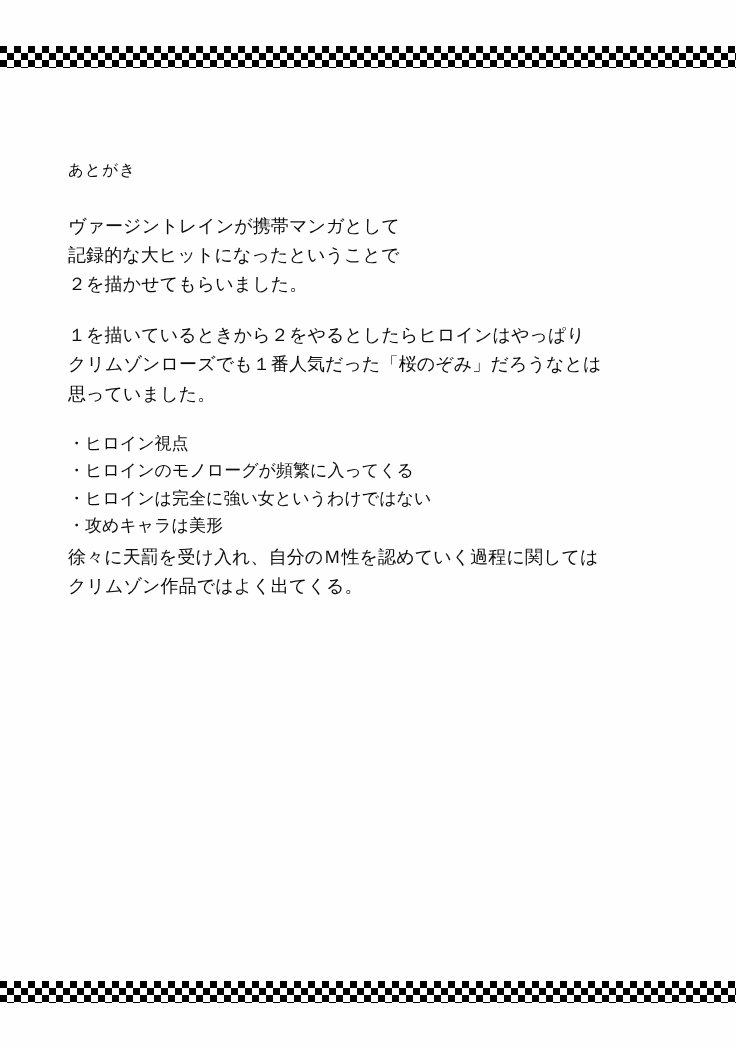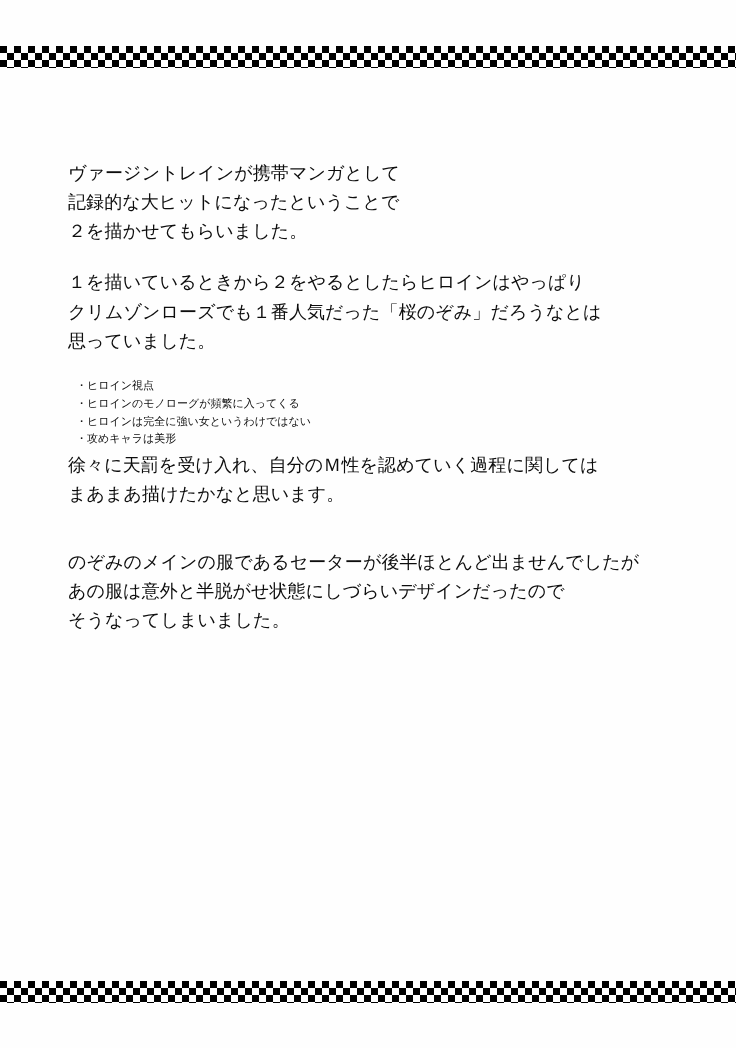--- a/index.html
+++ b/index.html
@@ -56,55 +56,53 @@
     margin: 0 0 22px 0;
     white-space: pre-line;
   }
   .para.gap-large {
     margin-bottom: 38px;
   }
   .para.gap-xl {
     margin-bottom: 46px;
   }
   .bullets {
-    font-size: 11px;
+    font-size: 17px;
     line-height: 1.62;
-    margin: 0 0 2px 8px;
+    margin: 0 0 2px 0;
     white-space: pre-line;
   }
 </style>
 </head>
 <body>
 
 <div class="page">
 
   <div class="checker-band top"></div>
 
   <div class="content">
+    <h1 class="heading">あとがき</h1>
 
     <p class="para">ヴァージントレインが携帯マンガとして
 記録的な大ヒットになったということで
 ２を描かせてもらいました。</p>
 
     <p class="para">１を描いているときから２をやるとしたらヒロインはやっぱり
 クリムゾンローズでも１番人気だった「桜のぞみ」だろうなとは
 思っていました。</p>
 
     <p class="bullets">・ヒロイン視点
 ・ヒロインのモノローグが頻繁に入ってくる
 ・ヒロインは完全に強い女というわけではない
 ・攻めキャラは美形</p>
 
 
     <p class="para gap-large">徐々に天罰を受け入れ、自分のＭ性を認めていく過程に関しては
-まあまあ描けたかなと思います。</p>
+クリムゾン作品ではよく出てくる。</p>
 
 
-    <p class="para gap-large">のぞみのメインの服であるセーターが後半ほとんど出ませんでしたが
-あの服は意外と半脱がせ状態にしづらいデザインだったので
-そうなってしまいました。</p>
 
 
   </div>
 
   <div class="checker-band bottom"></div>
 
 </div>
 
 </body></html>

